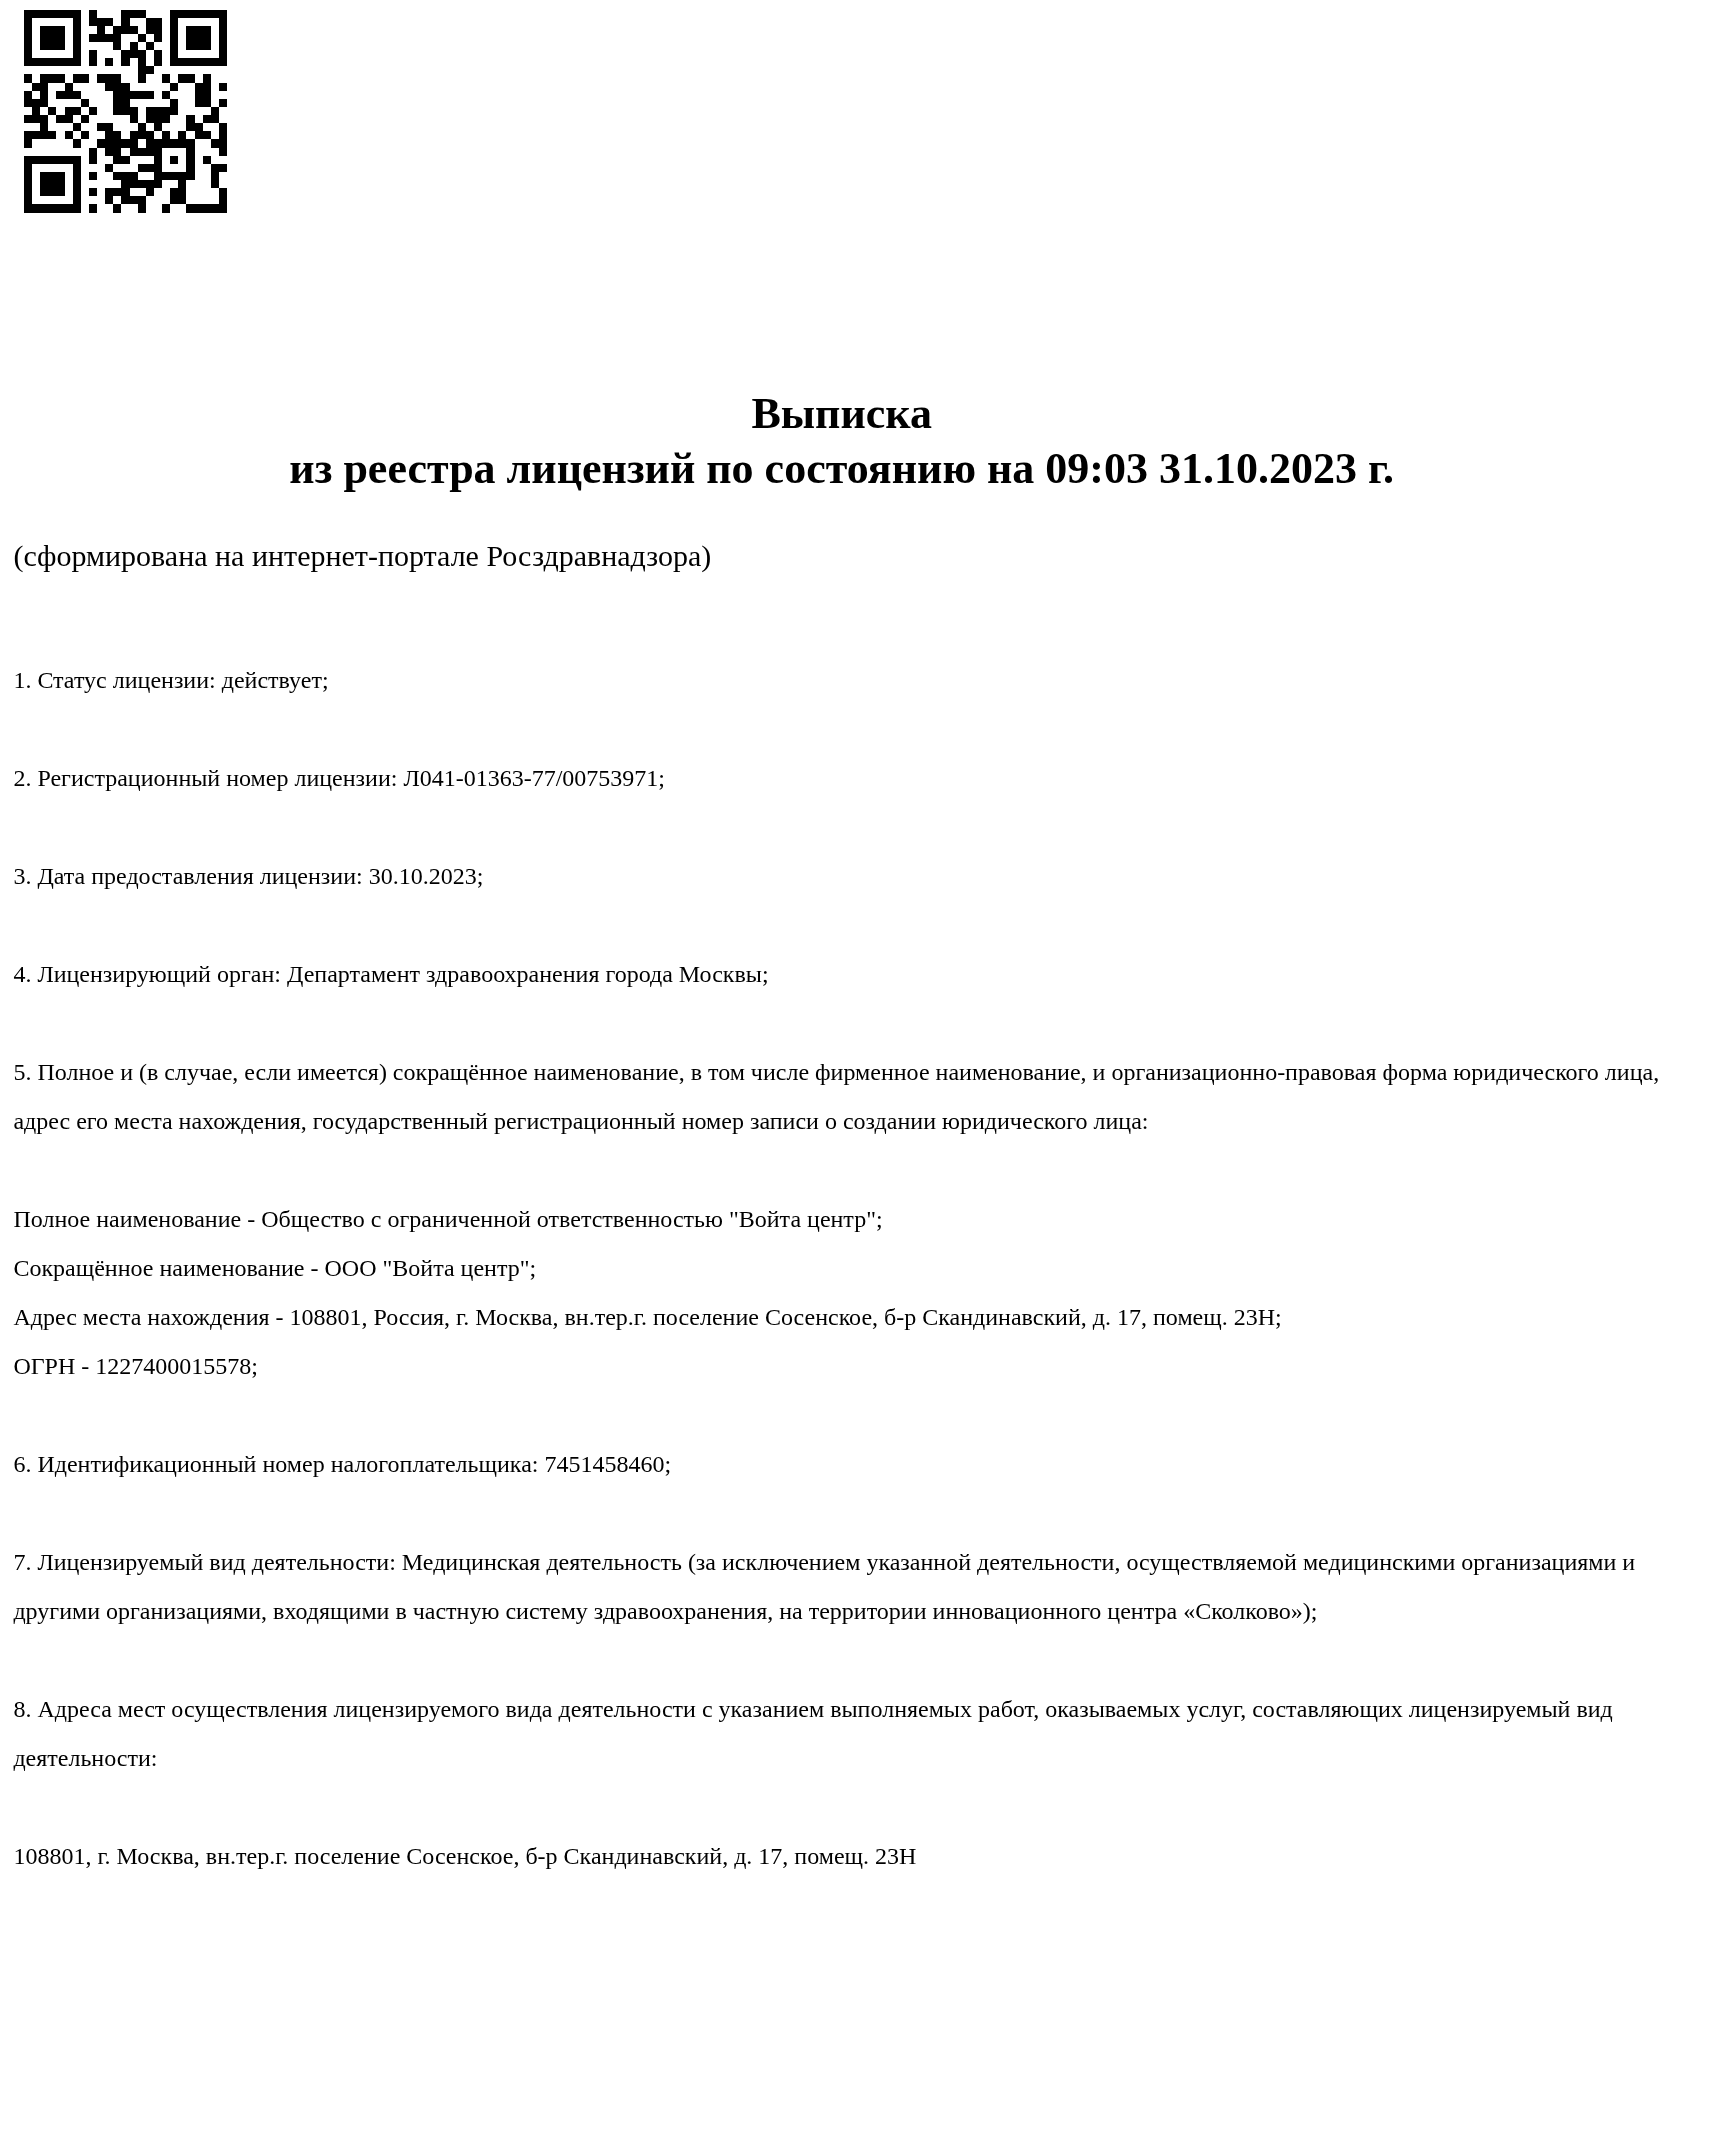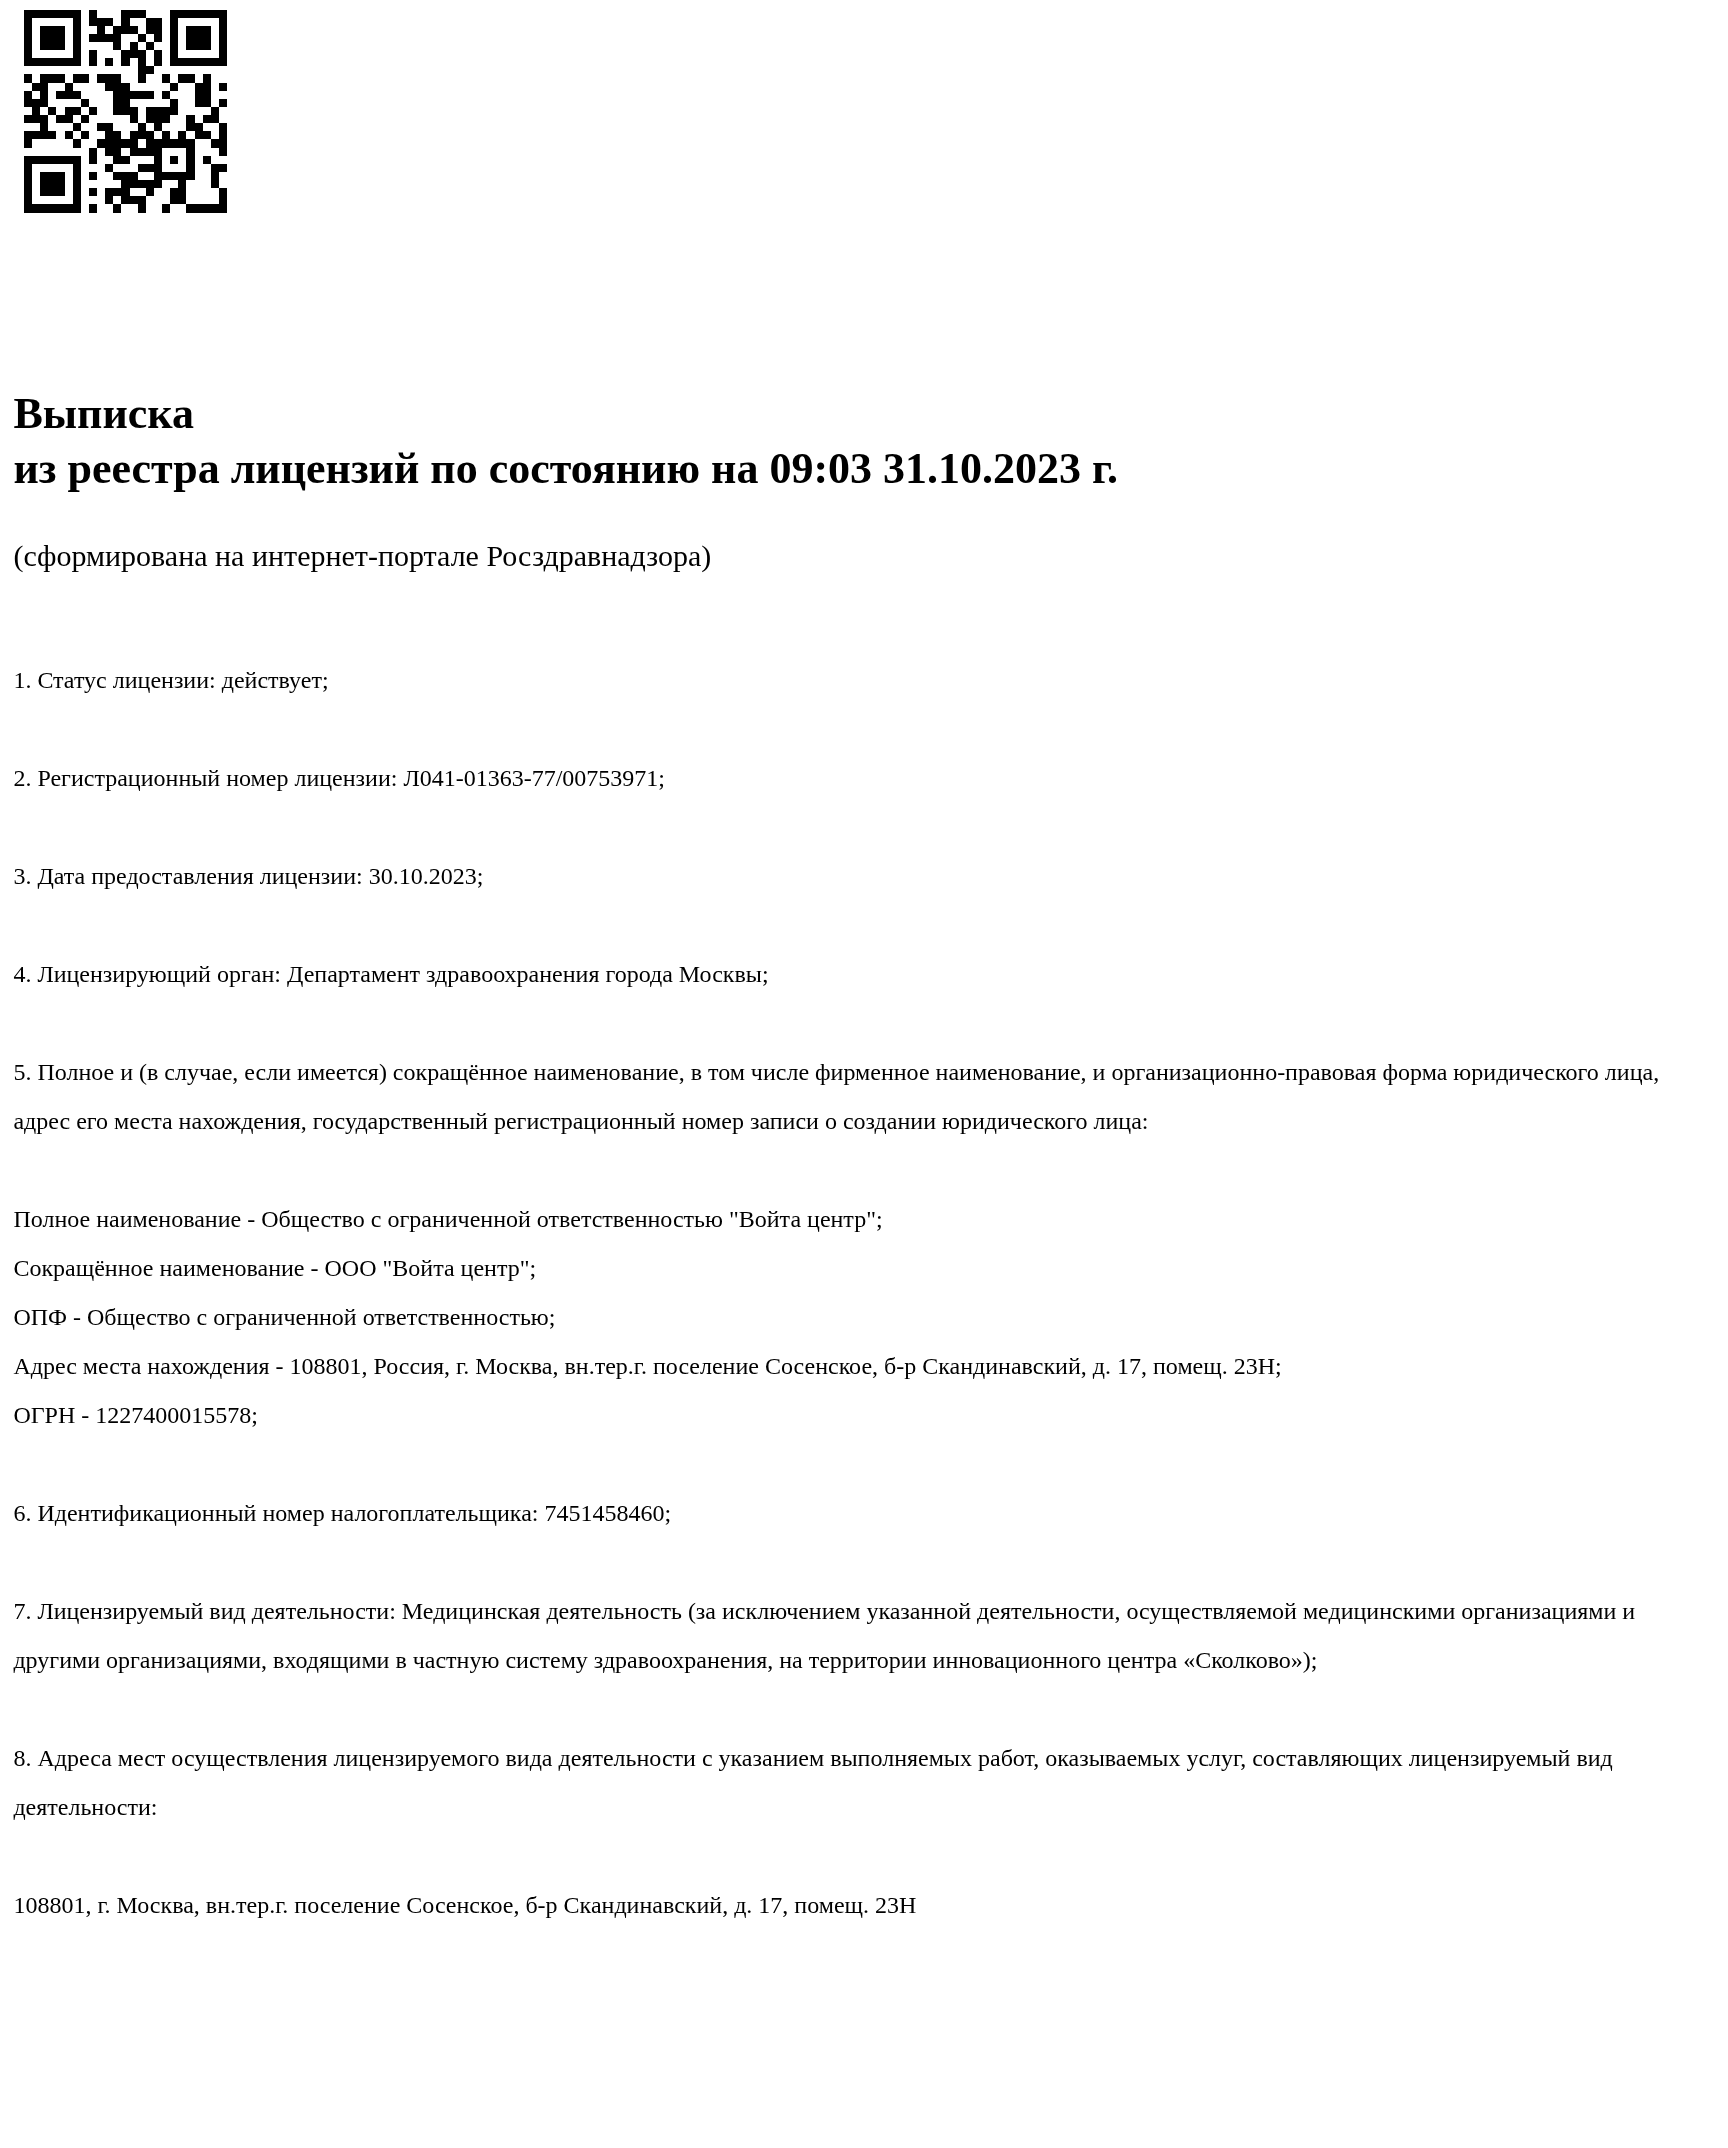--- a/index.html
+++ b/index.html
@@ -27,21 +27,21 @@
     shape-rendering: crispEdges;
     fill: #000000;
   }
   .title-block {
     margin-top: 378px;
   }
   .title-line {
     font-size: 44px;
     line-height: 55px;
     font-weight: bold;
-    text-align: left;
+    text-align: center;
   }
   .subtitle {
     margin-top: 40px;
     font-size: 30px;
     line-height: 40px;
   }
   .body-text {
     margin-top: 80px;
     font-size: 24px;
     line-height: 49px;
@@ -392,21 +392,20 @@
 
     <p>3. Дата предоставления лицензии: 30.10.2023;</p>
 
     <p>4. Лицензирующий орган: Департамент здравоохранения города Москвы;</p>
 
     <p>5. Полное и (в случае, если имеется) сокращённое наименование, в том числе фирменное наименование, и организационно-правовая форма юридического лица, адрес его места нахождения, государственный регистрационный номер записи о создании юридического лица:</p>
 
     <div class="entity-block">
       <div>Полное наименование - Общество с ограниченной ответственностью "Войта центр";</div>
       <div>Сокращённое наименование - ООО "Войта центр";</div>
-      <div>ОПФ - Общество с ограниченной ответственностью;</div>
       <div>Адрес места нахождения - 108801, Россия, г. Москва, вн.тер.г. поселение Сосенское, б-р Скандинавский, д. 17, помещ. 23Н;</div>
       <div>ОГРН - 1227400015578;</div>
     </div>
 
     <p>6. Идентификационный номер налогоплательщика: 7451458460;</p>
 
     <p>7. Лицензируемый вид деятельности: Медицинская деятельность (за исключением указанной деятельности, осуществляемой медицинскими организациями и другими организациями, входящими в частную систему здравоохранения, на территории инновационного центра «Сколково»);</p>
 
     <p>8. Адреса мест осуществления лицензируемого вида деятельности с указанием выполняемых работ, оказываемых услуг, составляющих лицензируемый вид деятельности:</p>
 

